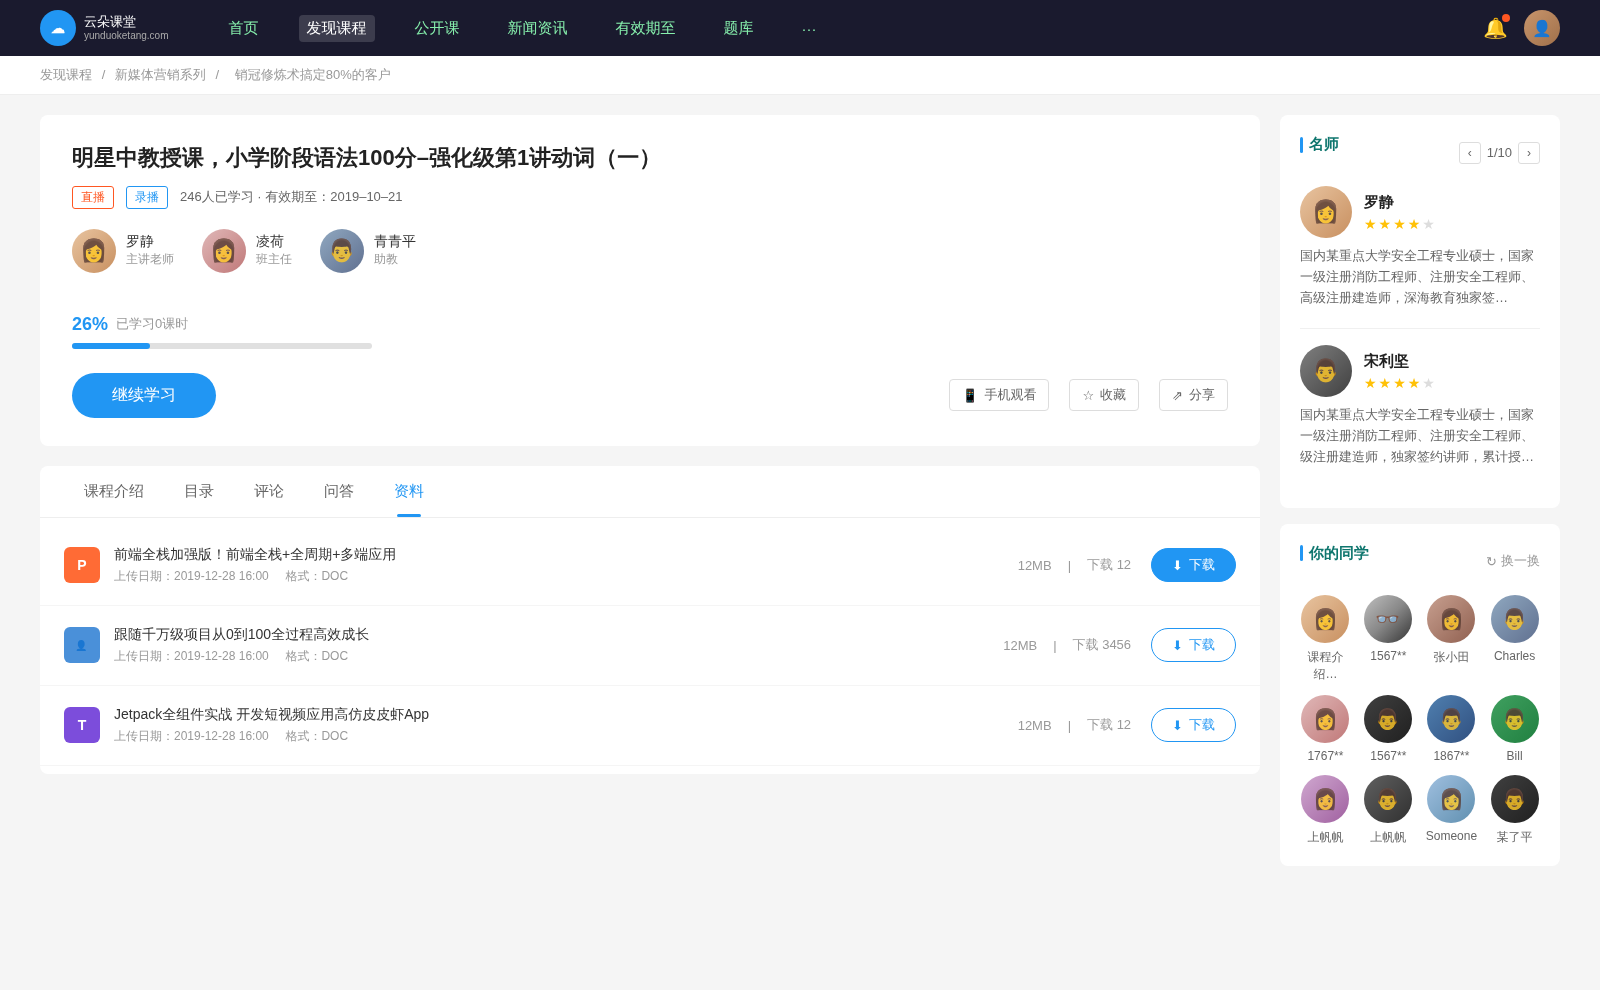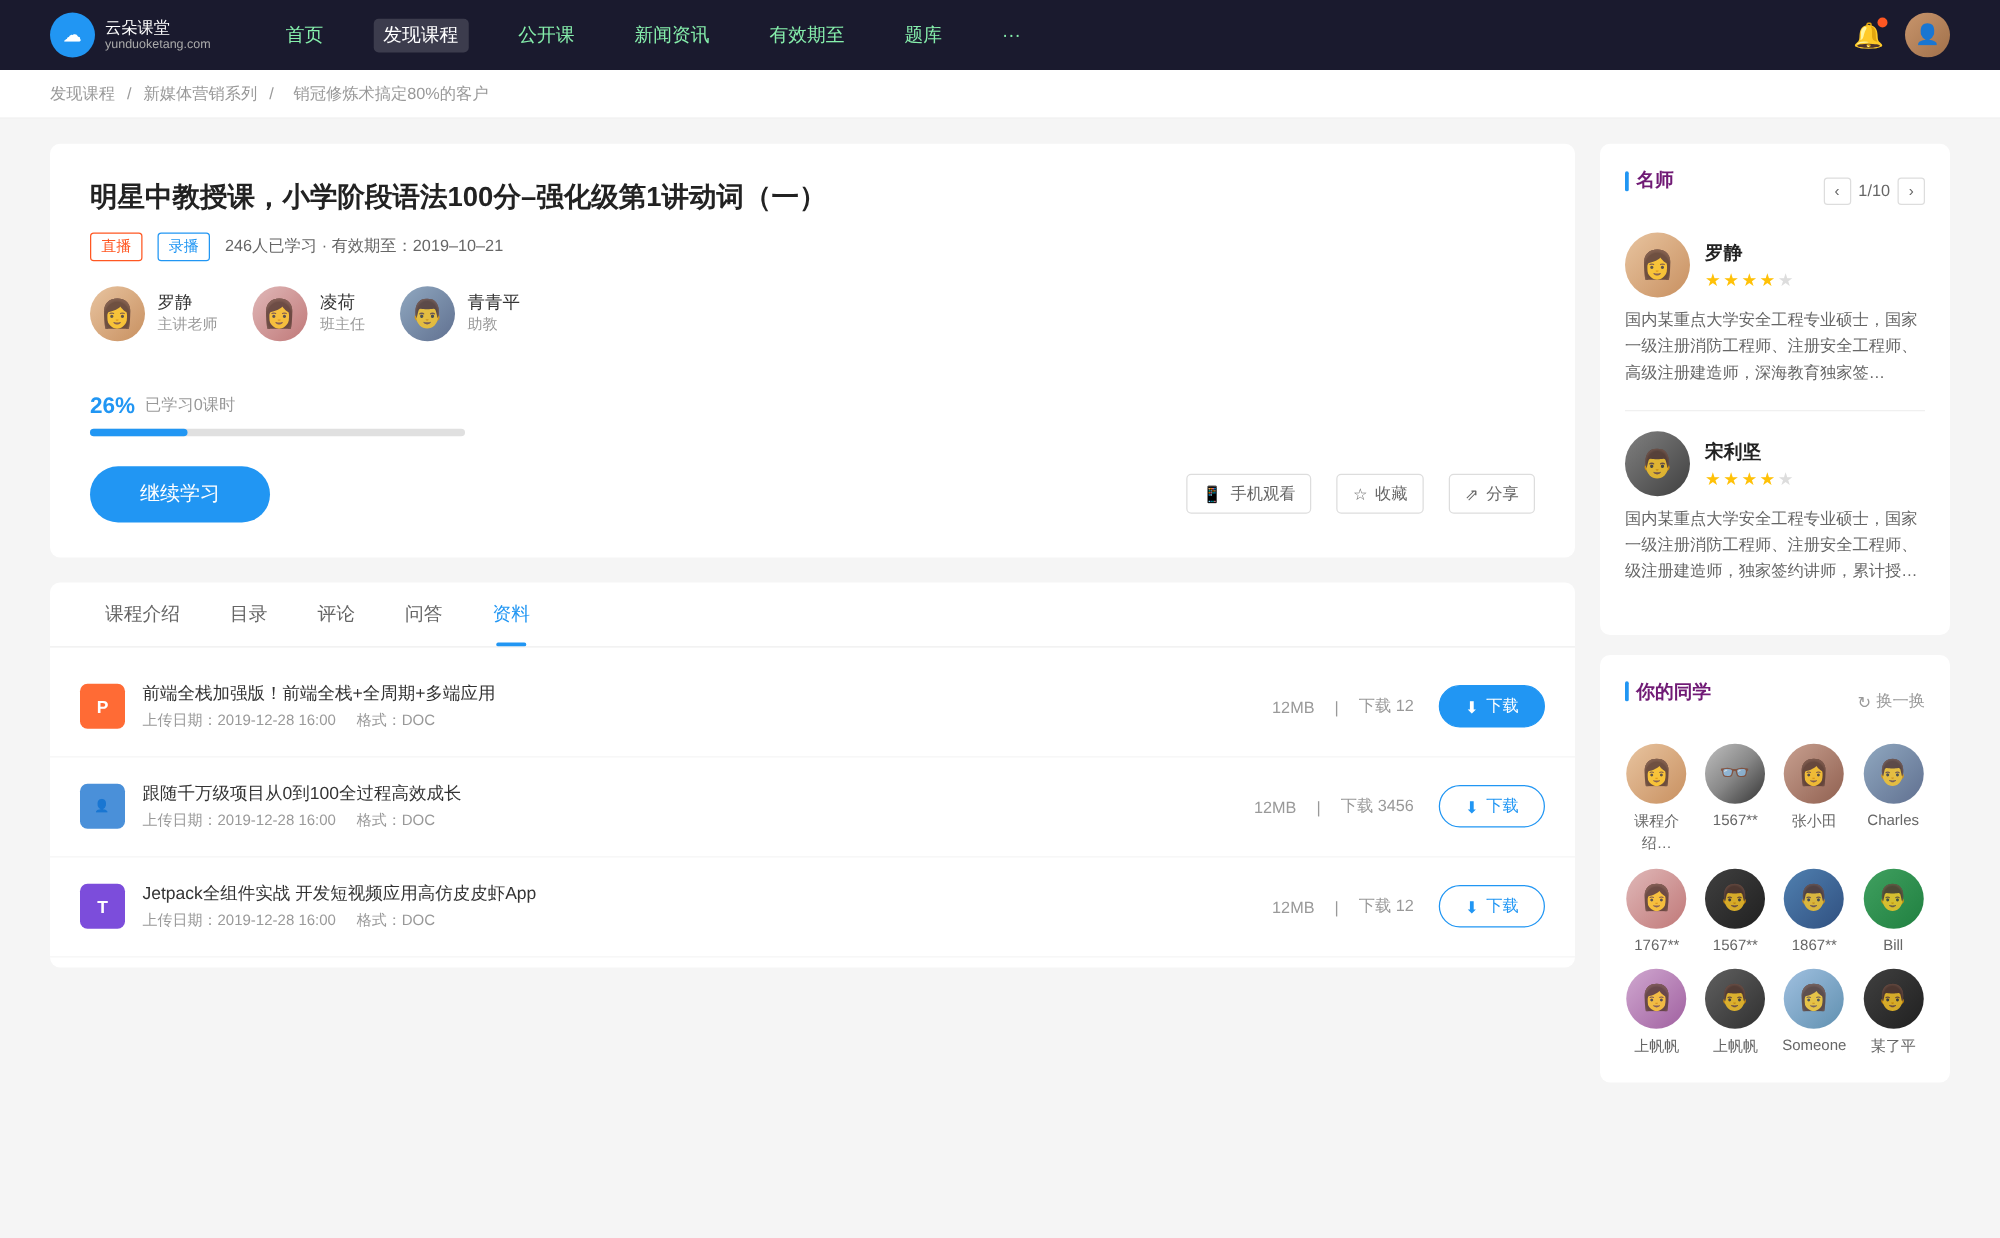--- a/index.html
+++ b/index.html
@@ -75,21 +75,21 @@
     .file-info { flex: 1; min-width: 0; }
     .file-name { font-size: 14px; color: #333; font-weight: 500; margin-bottom: 4px; }
     .file-meta { font-size: 12px; color: #999; }
     .file-stats { display: flex; align-items: center; gap: 16px; color: #999; font-size: 13px; margin-right: 20px; }
     .file-stats span { color: #999; }
     .btn-download { background: white; color: #2196f3; border: 1px solid #2196f3; border-radius: 20px; padding: 7px 20px; font-size: 13px; cursor: pointer; display: flex; align-items: center; gap: 6px; white-space: nowrap; }
     .btn-download-solid { background: #2196f3; color: white; border: 1px solid #2196f3; border-radius: 20px; padding: 7px 20px; font-size: 13px; cursor: pointer; display: flex; align-items: center; gap: 6px; }
 
     
     .sidebar-card { background: white; border-radius: 8px; padding: 20px; margin-bottom: 16px; }
-    .sidebar-card-title { font-size: 15px; font-weight: 600; color: #701a75; margin-bottom: 16px; display: flex; align-items: center; gap: 6px; }
+    .sidebar-card-title { font-size: 15px; font-weight: 600; color: #0f766e; margin-bottom: 16px; display: flex; align-items: center; gap: 6px; }
     .sidebar-card-title::before { content: ''; display: inline-block; width: 3px; height: 16px; background: #2196f3; border-radius: 2px; }
     .sidebar-card-header { display: flex; justify-content: space-between; align-items: center; margin-bottom: 16px; }
     .sidebar-pagination { display: flex; align-items: center; gap: 6px; font-size: 13px; color: #666; }
     .page-btn { width: 22px; height: 22px; border: 1px solid #ddd; border-radius: 3px; display: flex; align-items: center; justify-content: center; cursor: pointer; font-size: 12px; color: #666; }
 
     
     .teacher-item { margin-bottom: 20px; }
     .teacher-header { display: flex; align-items: center; gap: 12px; margin-bottom: 8px; }
     .teacher-avatar { width: 52px; height: 52px; border-radius: 50%; overflow: hidden; flex-shrink: 0; }
     .teacher-info-block { display: flex; flex-direction: column; gap: 4px; }

